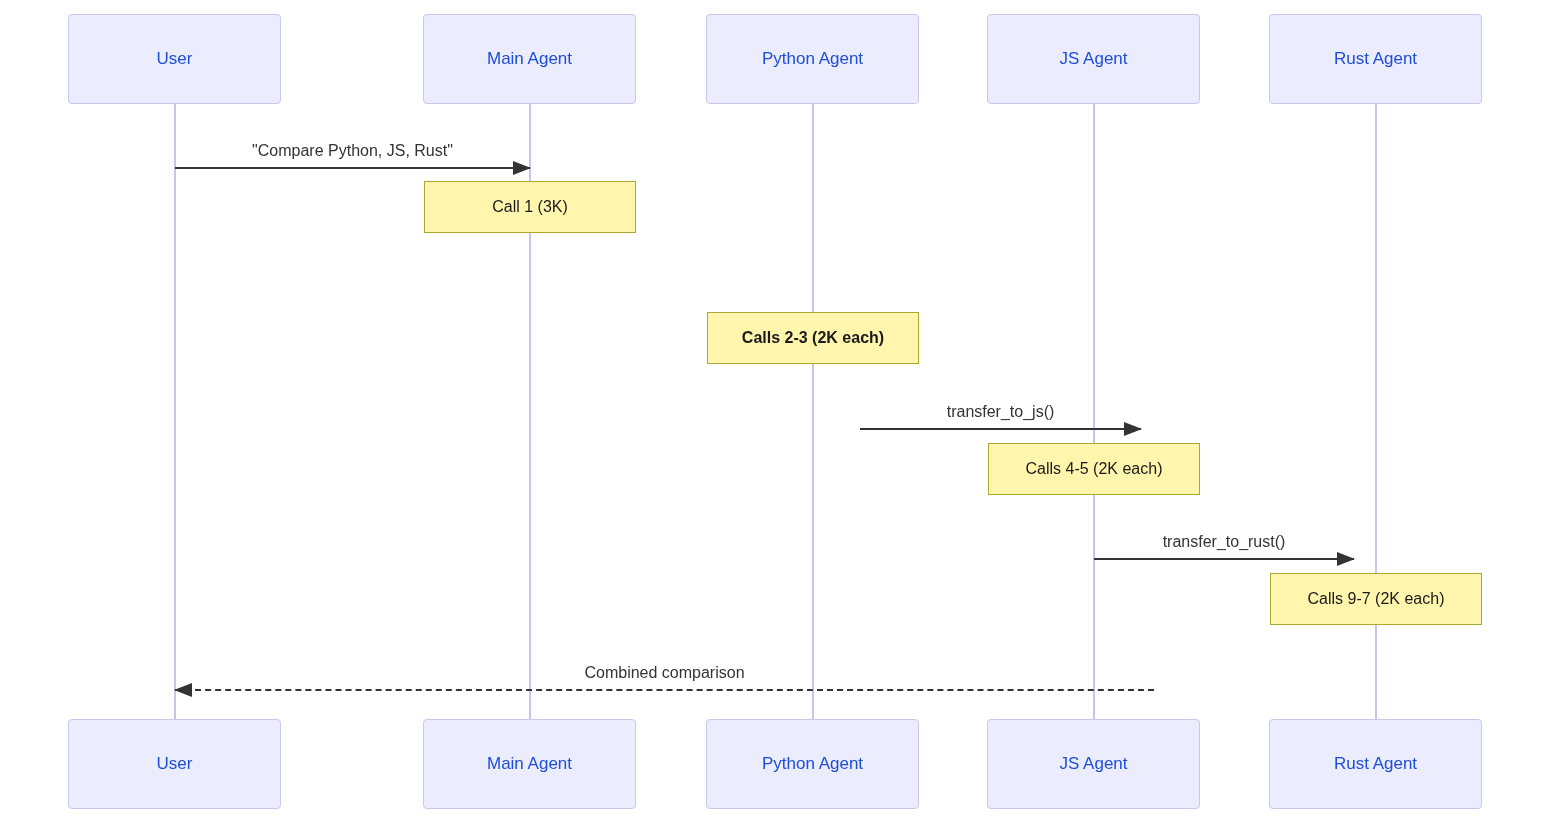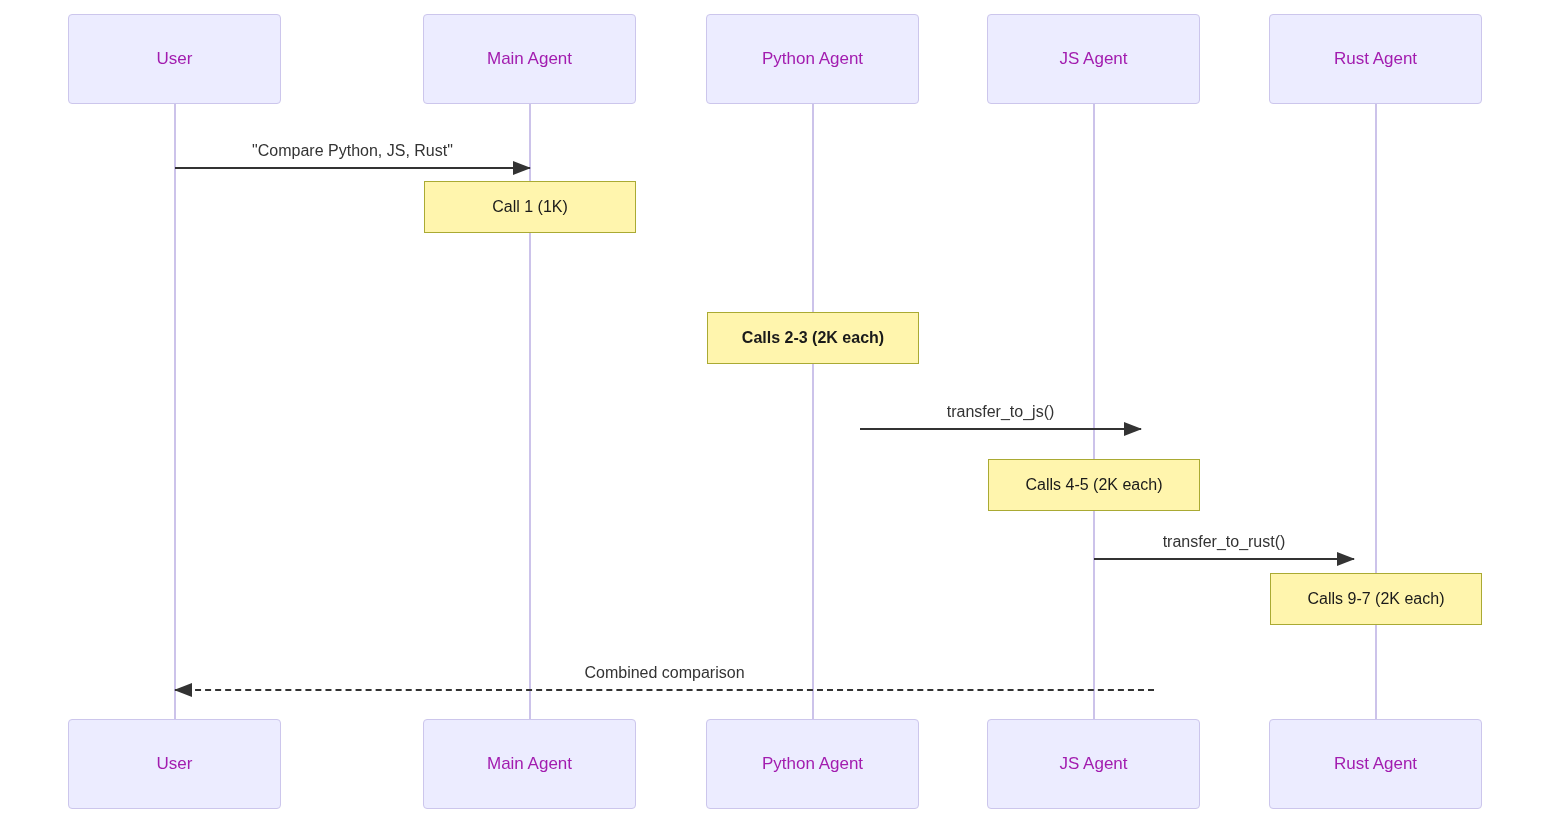--- a/index.html
+++ b/index.html
@@ -21,21 +21,21 @@
     width: 213px;
     height: 90px;
     background: #ECECFF;
     border: 1px solid #CCC6EC;
     border-radius: 4px;
     box-sizing: border-box;
     display: flex;
     align-items: center;
     justify-content: center;
     font-size: 17px;
-    color: #a21caf;
+    color: #1d4ed8;
     z-index: 3;
   }
   
   .lifeline {
     position: absolute;
     top: 104px;
     width: 2px;
     height: 615px;
     background: #CCC3EA;
     z-index: 1;
@@ -124,32 +124,32 @@
   <div class="actor" style="left:706px;top:719px;">Python Agent</div>
   <div class="actor" style="left:987px;top:719px;">JS Agent</div>
   <div class="actor" style="left:1269px;top:719px;">Rust Agent</div>
 
   <div class="message" style="left:175px;top:136px;width:355px;">
     <div class="msg-label">"Compare Python, JS, Rust"</div>
     <div class="msg-line"></div>
     <div class="arrowhead right"></div>
   </div>
 
-  <div class="note" style="left:424px;top:181px;">Call 1 (1K)</div>
+  <div class="note" style="left:424px;top:181px;">Call 1 (3K)</div>
 
 
   <div class="note" style="left:707px;top:312px;font-weight:bold;">Calls 2-3 (2K each)</div>
 
   <div class="message" style="left:813px;top:397px;width:281px;margin-left:47px;">
     <div class="msg-label">transfer_to_js()</div>
     <div class="msg-line"></div>
     <div class="arrowhead right"></div>
   </div>
 
-  <div class="note" style="left:988px;top:443px;margin-top:16px;">Calls 4-5 (2K each)</div>
+  <div class="note" style="left:988px;top:443px;">Calls 4-5 (2K each)</div>
 
   <div class="message" style="left:1094px;top:527px;width:260px;">
     <div class="msg-label">transfer_to_rust()</div>
     <div class="msg-line"></div>
     <div class="arrowhead right"></div>
   </div>
 
   <div class="note" style="left:1270px;top:573px;">Calls 9-7 (2K each)</div>
 
   <div class="message" style="left:175px;top:658px;width:979px;">

